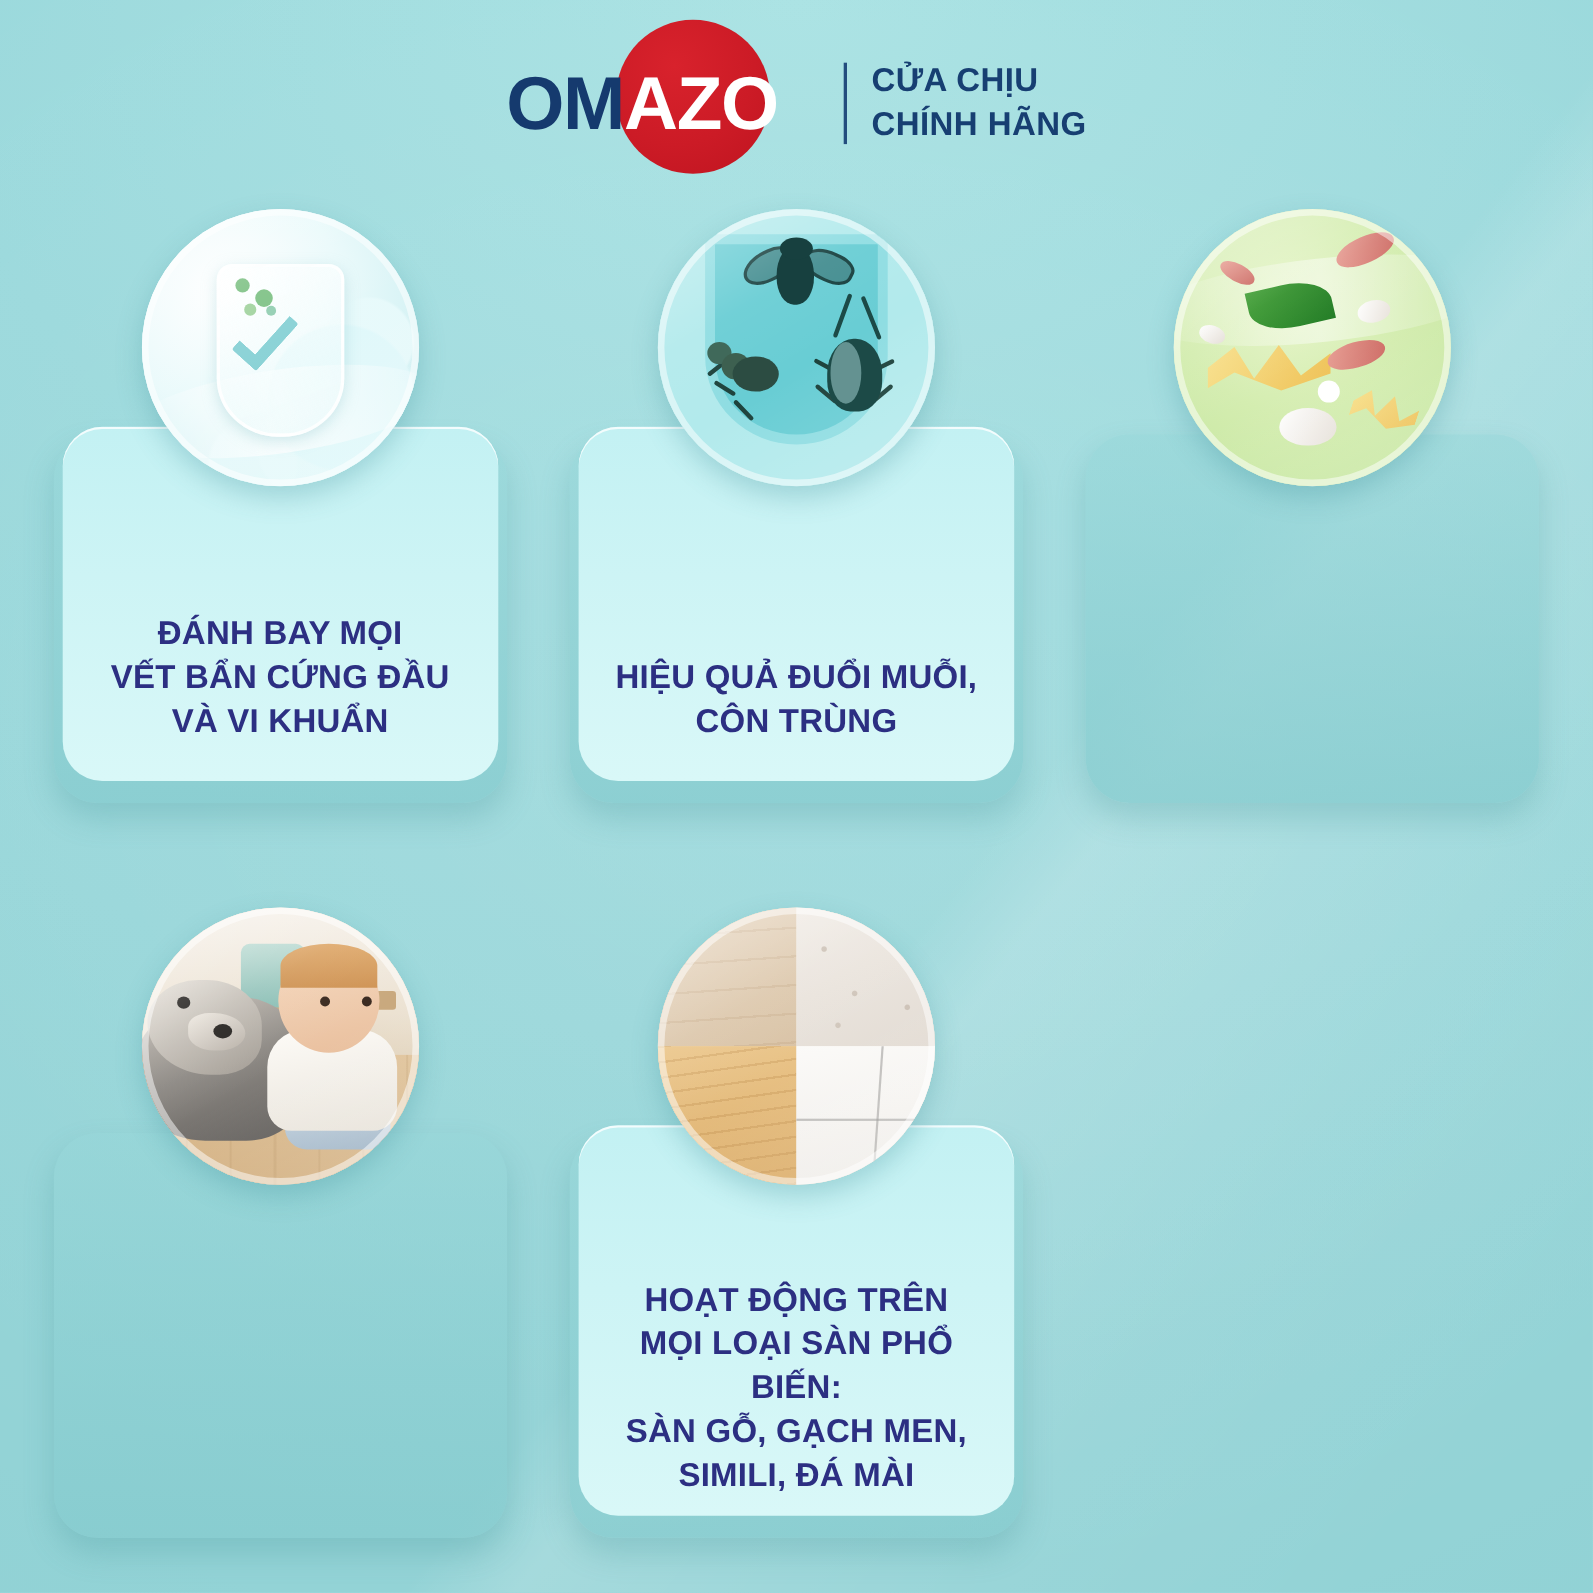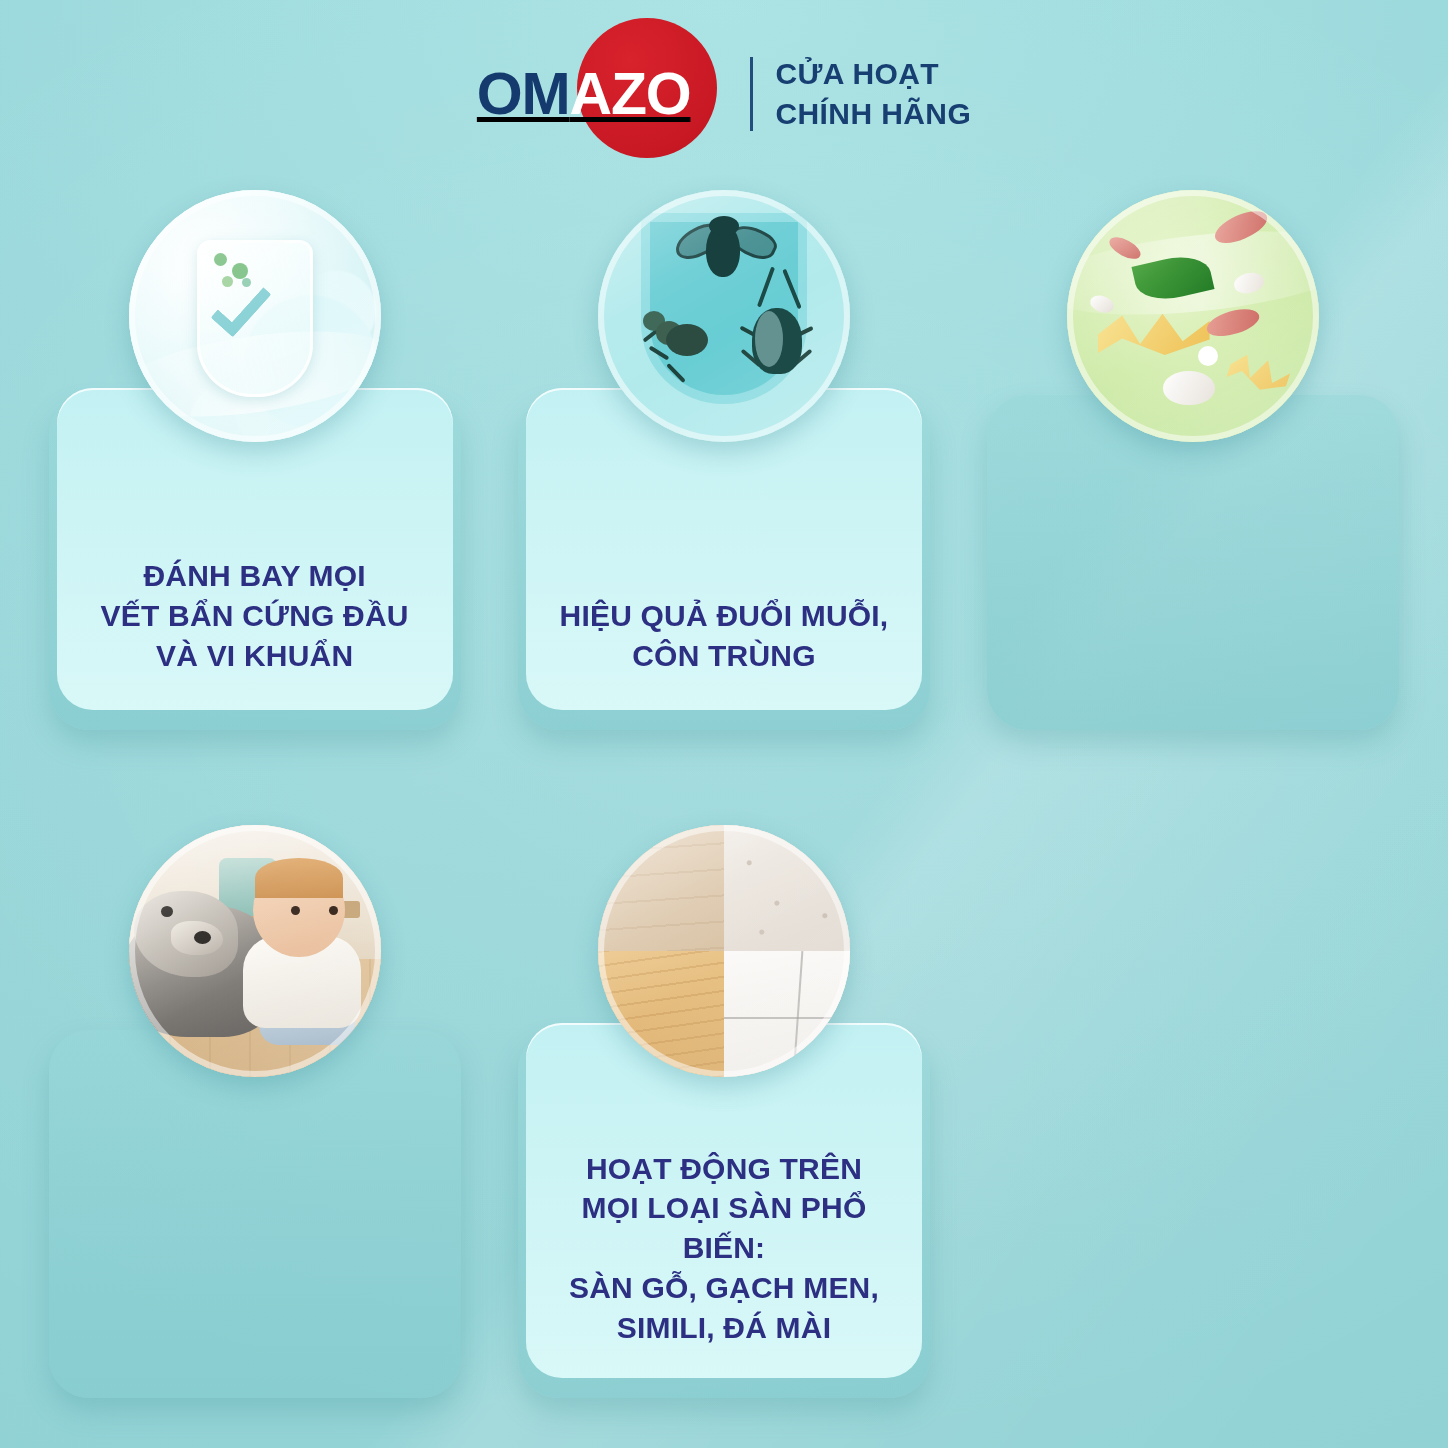--- a/index.html
+++ b/index.html
@@ -35,24 +35,23 @@
   .logo-lockup{ position:relative; display:flex; align-items:center; }
   .logo-mark{
     position:absolute;
     left:100px; top:-36px;
     width:140px; height:140px; border-radius:50%;
     background:radial-gradient(circle at 38% 30%, #d8222c 0%, #cc1b26 55%, #bf1420 100%);
     z-index:1;
   }
   .logo-word{
     position:relative; z-index:2;
-    font-size:59px; font-weight:bold; letter-spacing:-1.2px;
+    font-size:68px; font-weight:bold; letter-spacing:-1.2px;
     line-height:1;
     display:flex;
-    text-decoration:underline;
   }
   .logo-om{ color:#153a6e; }
   .logo-azo{ color:#ffffff; }
   .logo-divider{
     position:relative; z-index:3;
     width:3px; height:74px; background:#1b4478;
     margin:0 22px 0 60px;
     opacity:.95;
   }
   .logo-tagline{
@@ -110,21 +109,21 @@
     padding:0 12px 34px;
     color:#2c2f82;
     font-weight:bold;
     font-size:30px;
     line-height:1.33;
     text-align:center;
     letter-spacing:.2px;
     white-space:pre-line;
     z-index:4;
   }
-  .cell-tall .card-text{ padding-bottom:30px; }
+  .cell-tall .card-text{ padding-bottom:16px; }
 
   
   .media-ring{
     position:absolute;
     left:50%; transform:translateX(-50%);
     top:0;
     width:252px; height:252px;
     border-radius:50%;
     z-index:5;
     overflow:hidden;
@@ -423,21 +422,21 @@
 
 <header id="brand-header">
   <div class="logo-lockup">
     <div class="logo-mark"></div>
     <div class="logo-word">
       <span class="logo-om">OM</span>
         <span class="logo-azo">AZO</span>
     </div>
     <div class="logo-divider"></div>
     <div class="logo-tagline">
-      <div>CỬA HOẠT</div>
+      <div>CỬA CHỊU</div>
       <div>CHÍNH HÃNG</div>
     </div>
   </div>
 </header>
 
 <main id="feature-grid">
 
   <section class="feature-cell">
     <div class="card-plate"></div>
     <div class="card-body">

